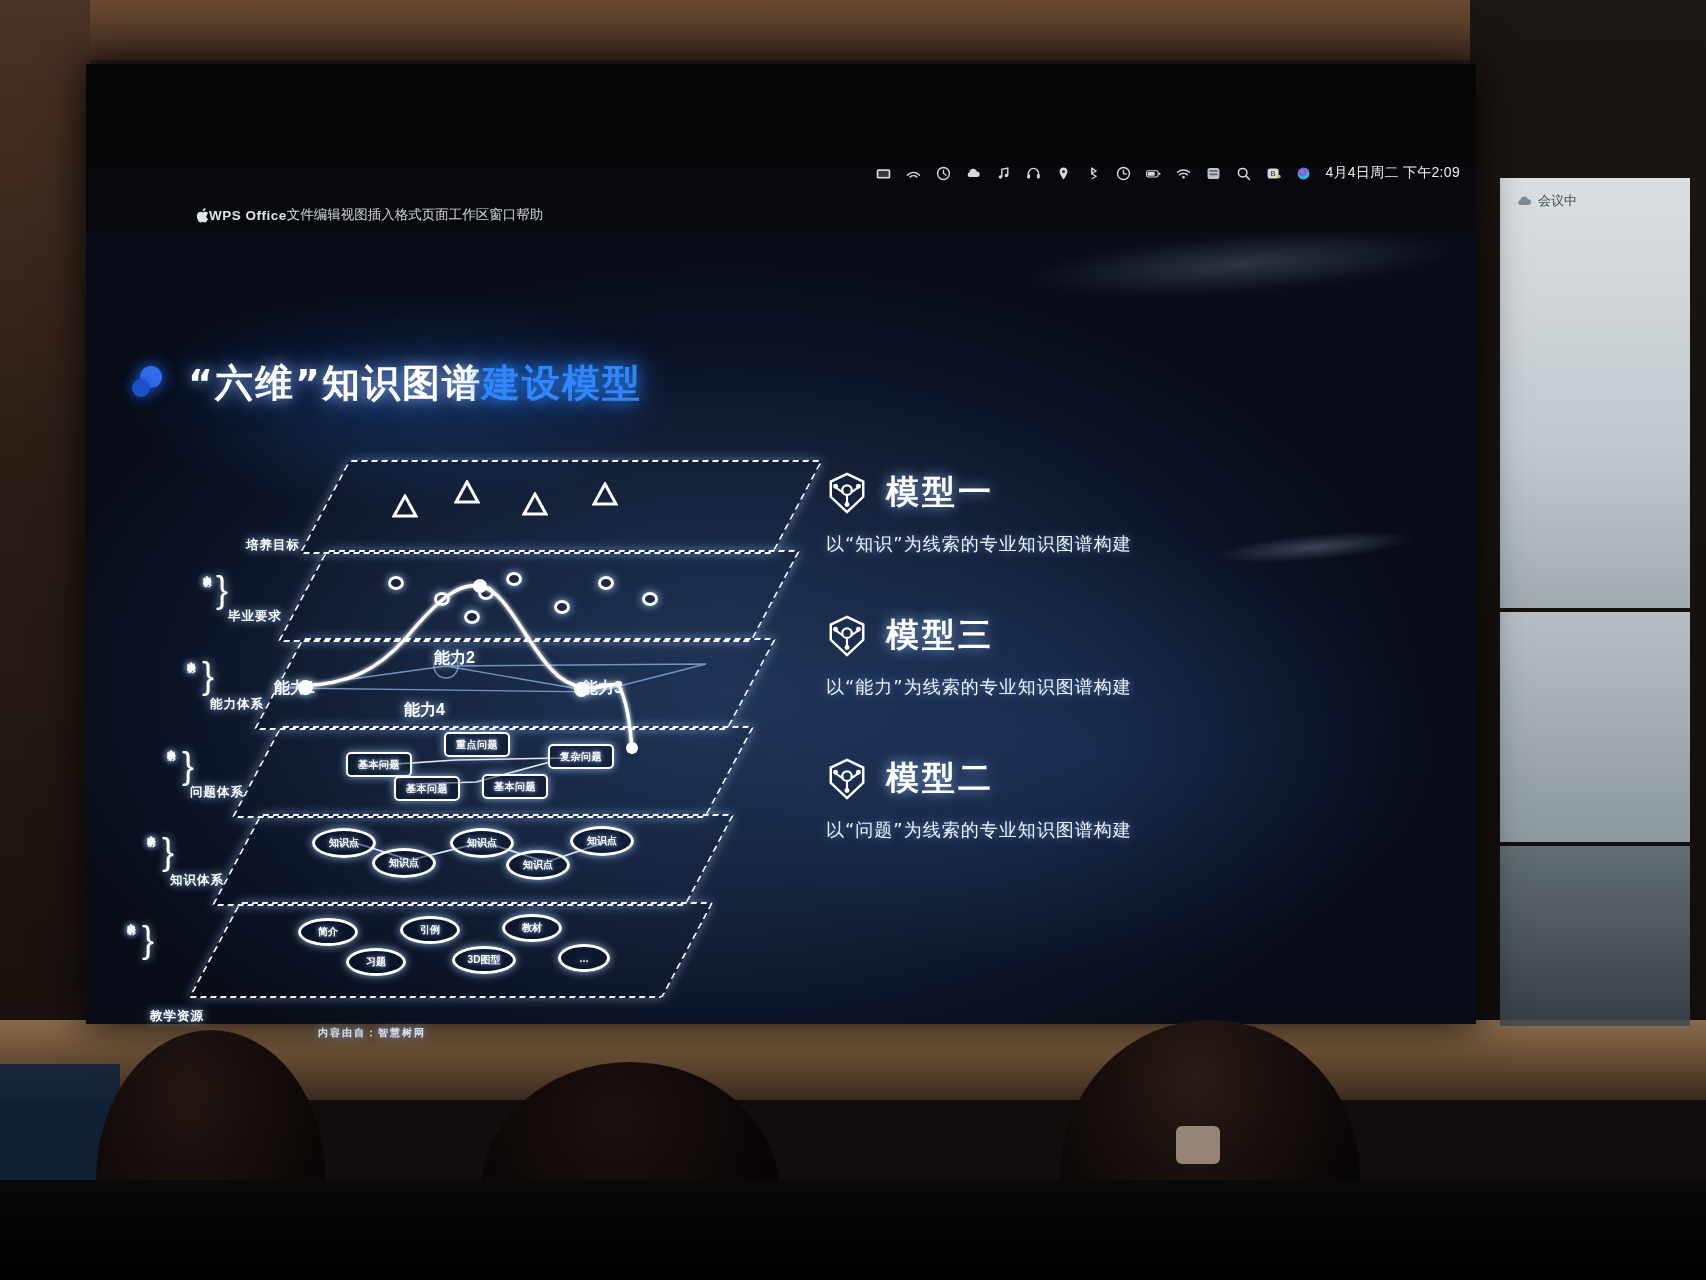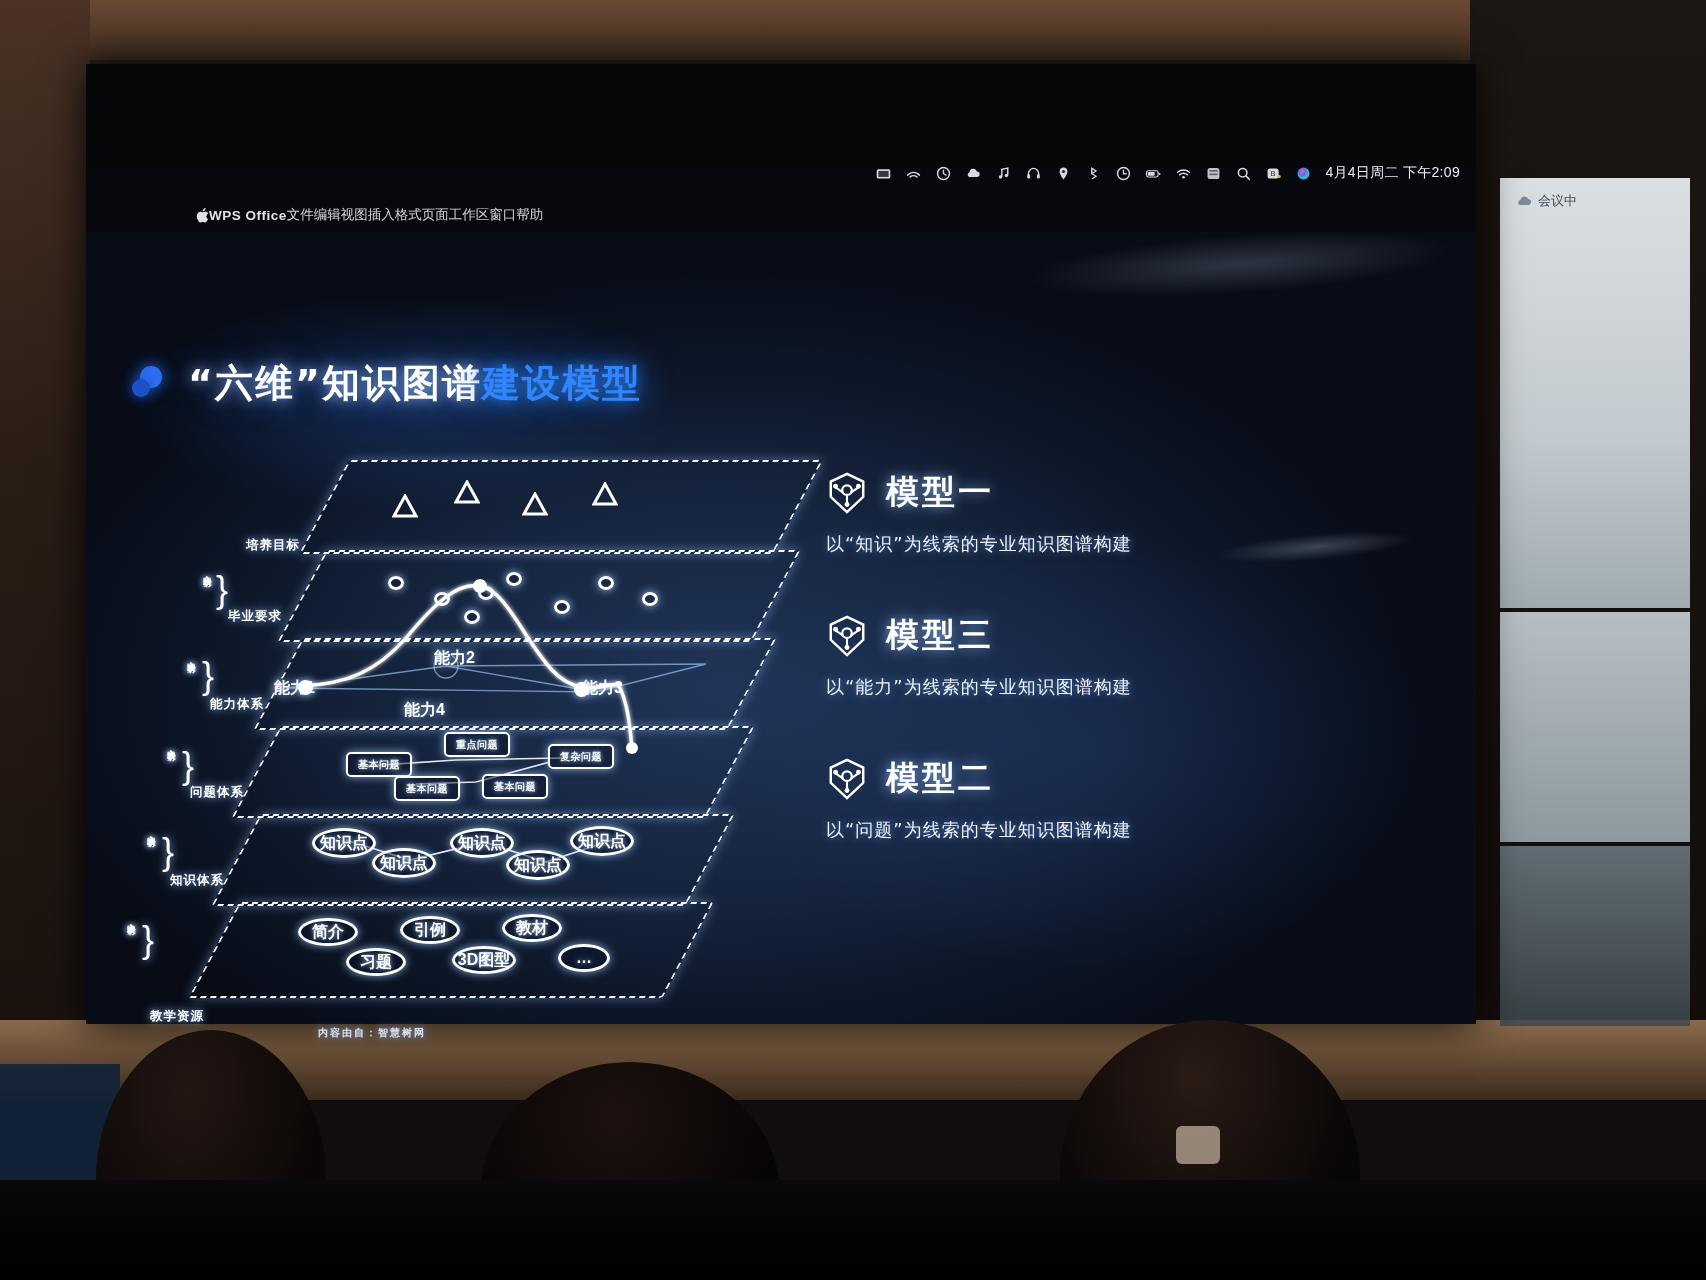--- a/index.html
+++ b/index.html
@@ -84,21 +84,21 @@
      text-shadow:0 0 9px rgba(160,200,255,.9);}
   .tri-o{position:absolute;width:26px;height:24px;}
   .ring{position:absolute;border:3px solid #fff;border-radius:50%;
      box-shadow:0 0 8px rgba(170,210,255,.9);}
   .pbox{position:absolute;border:2.5px solid #fff;border-radius:5px;
      color:#fff;font-size:10px;font-weight:bold;display:flex;align-items:center;
      justify-content:center;background:rgba(12,24,48,.5);
      box-shadow:0 0 9px rgba(160,205,255,.8);text-shadow:0 0 5px rgba(180,215,255,.9);
      letter-spacing:.5px;}
   .pell{position:absolute;border:3px solid #fff;border-radius:50%;
-     color:#fff;font-size:16px;font-weight:bold;display:flex;align-items:center;
+     color:#fff;font-size:10px;font-weight:bold;display:flex;align-items:center;
      justify-content:center;background:rgba(10,22,45,.55);
      box-shadow:0 0 9px rgba(160,205,255,.8);text-shadow:0 0 5px rgba(180,215,255,.9);}
   .capnode{position:absolute;color:#fff;font-size:16px;font-weight:bold;white-space:nowrap;
      text-shadow:0 0 8px rgba(170,210,255,.95);}
   .caption{position:absolute;left:232px;top:794px;color:#dbe4f2;font-size:10px;
      font-weight:bold;letter-spacing:2px;text-shadow:0 0 8px rgba(130,175,255,.8);}
 
   
   #models{position:absolute;left:740px;top:238px;width:560px;}
   .model{margin-bottom:56px;}

